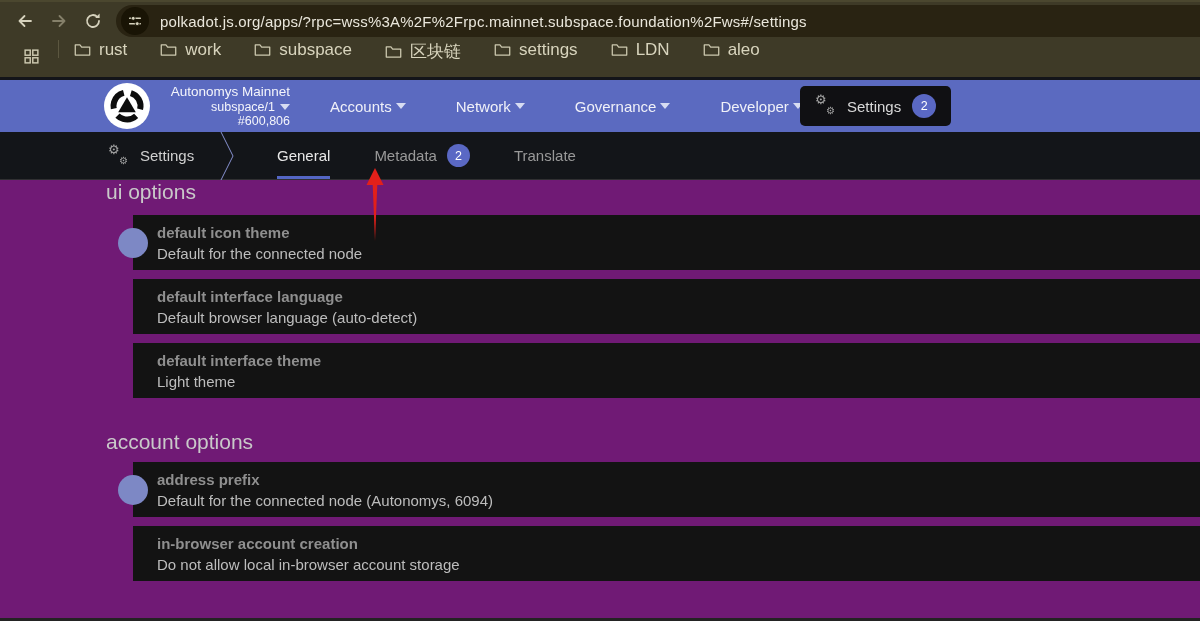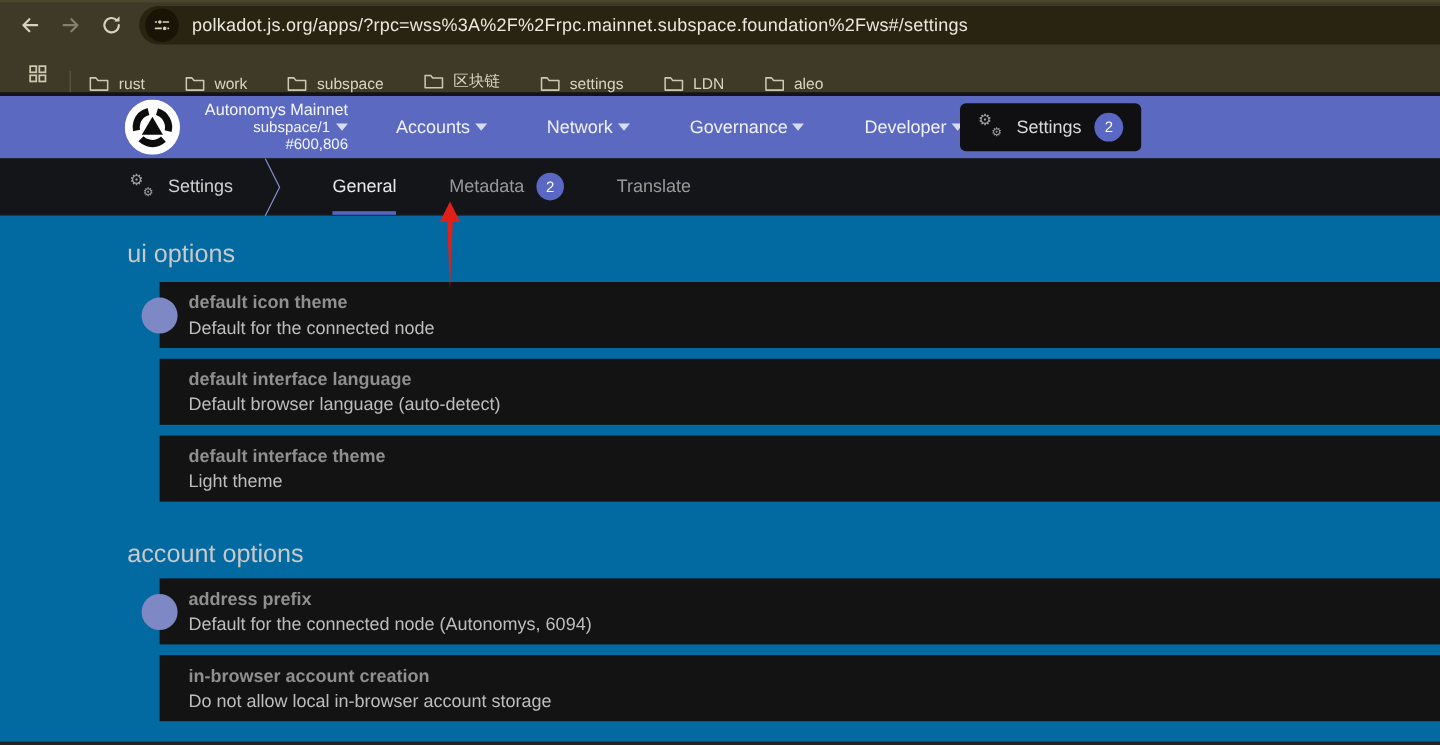--- a/index.html
+++ b/index.html
@@ -24,22 +24,22 @@
   .pill-icon-circle {
     width: 28px; height: 28px; margin-left: 5px; border-radius: 50%;
     background: #191405; display: flex; align-items: center; justify-content: center;
   }
   .url-text {
     margin-left: 11px; font-size: 15px; color: #eae7dc; letter-spacing: 0.2px;
     white-space: nowrap; overflow: hidden;
   }
   
   .bookmarks {
-    height: 37px; background: #3e3a27; display: flex; align-items: flex-end;
-    padding-left: 18px; color: #d8d4bd; font-size: 13px;
+    height: 37px; background: #3e3a27; display: flex; align-items: flex-start;
+    padding-left: 18px; color: #d8d4bd; font-size: 17px;
   }
   .bm-divider { width: 1px; height: 18px; background: #5c5740; margin: 0 15px 0 14px; }
   .bm-item { display: flex; align-items: center; gap: 8px; margin-right: 33px; cursor: pointer; white-space: nowrap; }
   .gap-strip { height: 3px; background: #131419; }
   
   .app-header {
     height: 52px; background: #5b6ac0; display: flex; align-items: center; position: relative;
   }
   .logo-wrap { margin-left: 104px; width: 46px; height: 46px; flex: 0 0 auto; }
   .chain-block {
@@ -78,21 +78,21 @@
     display: flex; align-items: center; position: relative;
   }
   .subnav-title { display: flex; align-items: center; gap: 11px; margin-left: 108px; color: #d0d0d0; font-size: 15px; }
   .subnav-chevron { position: absolute; left: 220px; top: 0; }
   .tabs { position: absolute; left: 277px; top: 0; height: 100%; display: flex; gap: 44px; }
   .tab { height: 100%; display: flex; align-items: center; gap: 10px; position: relative; cursor: pointer; font-size: 15px; color: #999; }
   .tab.active { color: #e8e8e8; }
   .tab.active .underline { position: absolute; left: 0; right: 0; bottom: 0; height: 3px; background: #5466c4; }
   .tab .badge { width: 23px; height: 23px; }
   
-  .content { height: 438px; background: #0369a1; position: relative; padding-top: 20px; }
+  .content { height: 438px; background: #701a75; position: relative; }
   .section-title {
     margin-left: 106px; font-size: 21px; font-weight: 400; color: #c9c9c9;
   }
   .rows { margin-top: 11px; }
   .rows.second { margin-top: 8px; }
   .setting-row {
     margin: 0 0 9px 133px; height: 55px; background: #131313; position: relative;
     display: flex; flex-direction: column; justify-content: center; padding-left: 24px;
     cursor: pointer;
   }

